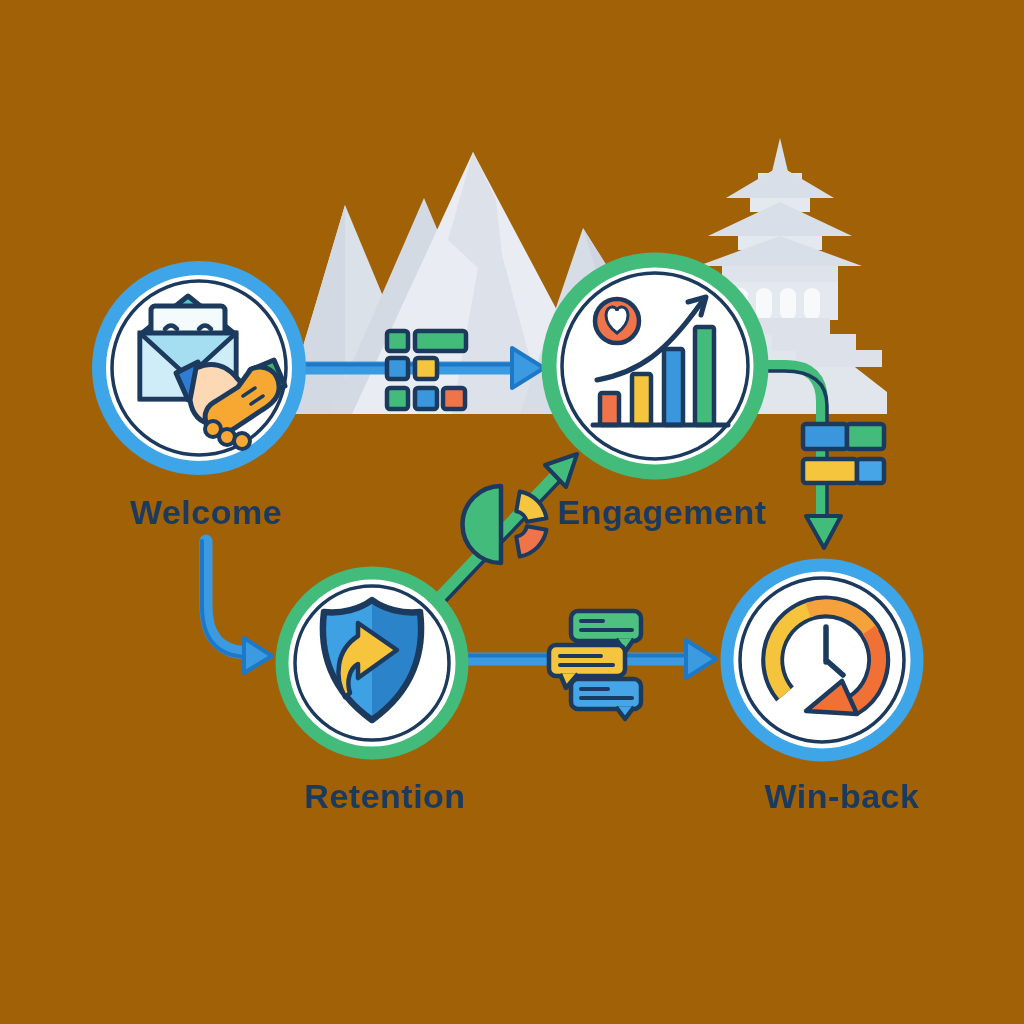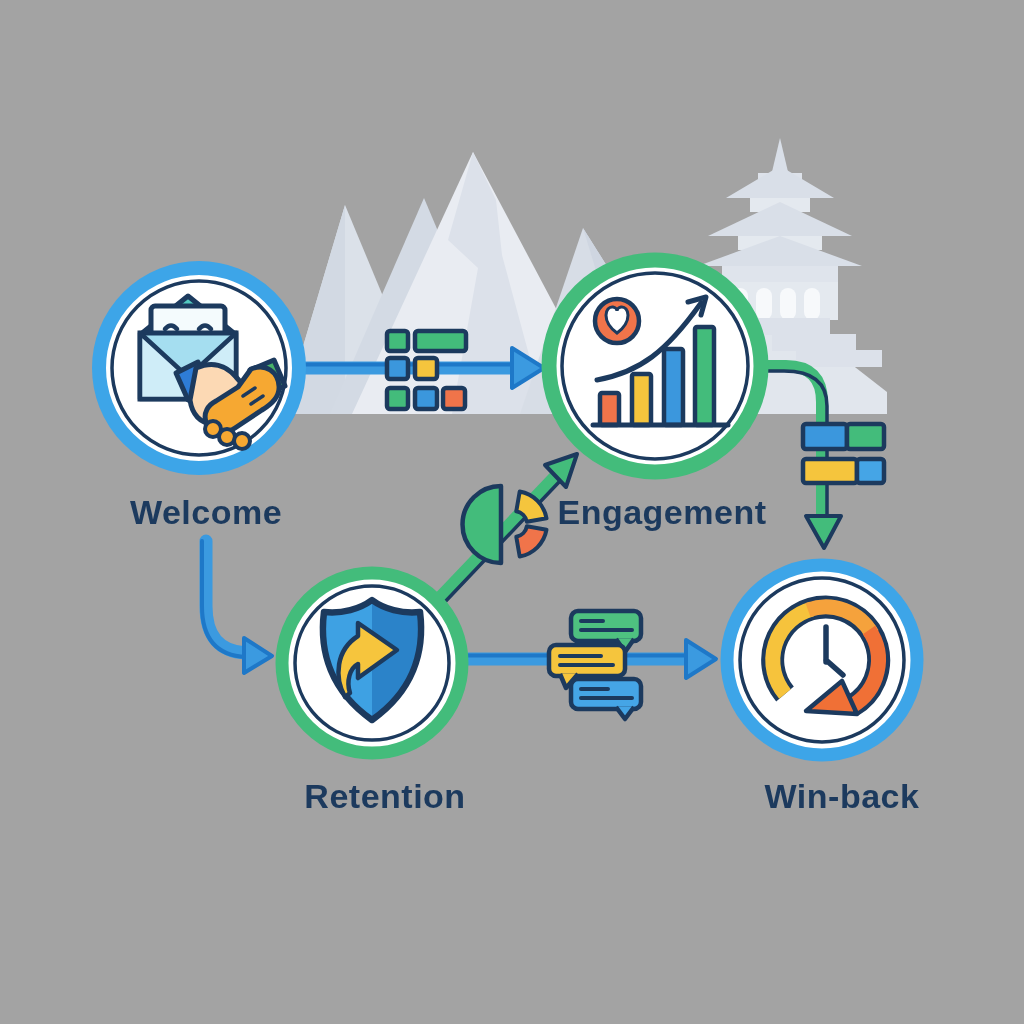--- a/index.html
+++ b/index.html
@@ -1,20 +1,20 @@
 <!DOCTYPE html>
 <html><head>
 <meta charset="utf-8">
 <style>
   html, body { margin: 0; padding: 0; background: #ffffff; }
   .canvas {
     position: relative;
     width: 1024px;
     height: 1024px;
-    background: #a3a3a3;
+    background: #a16207;
     overflow: hidden;
     font-family: "Liberation Sans", sans-serif;
   }
   .canvas svg { position: absolute; left: 0; top: 0; }
   .node-label {
     font-family: "Liberation Sans", sans-serif;
     font-weight: 700;
     font-size: 34px;
     fill: #1C3A5E;
     letter-spacing: 0.5px;

